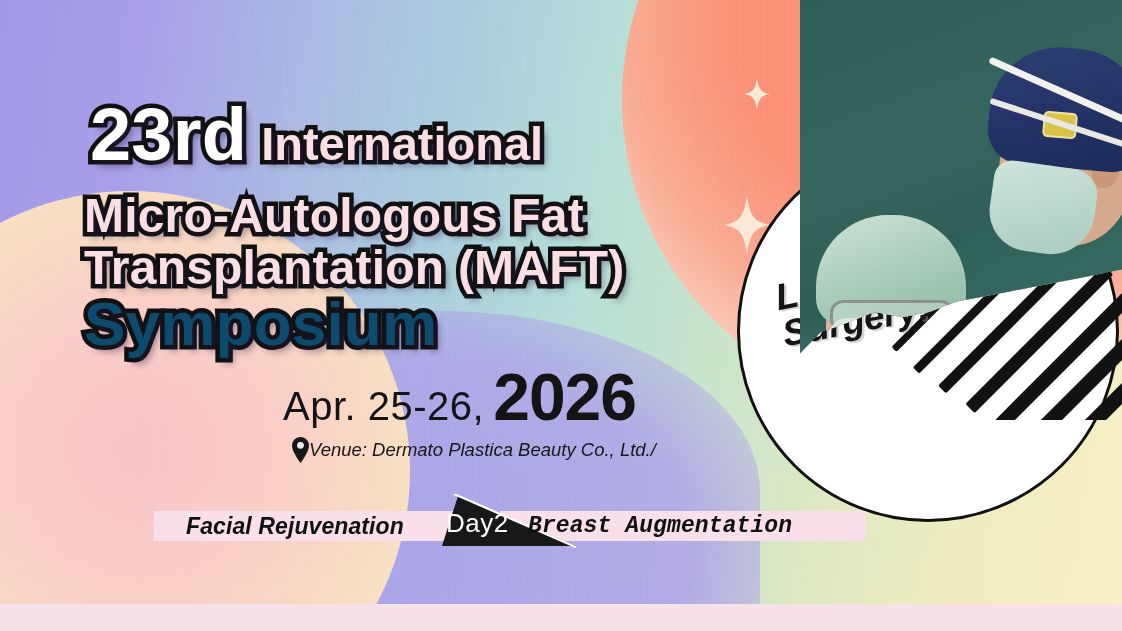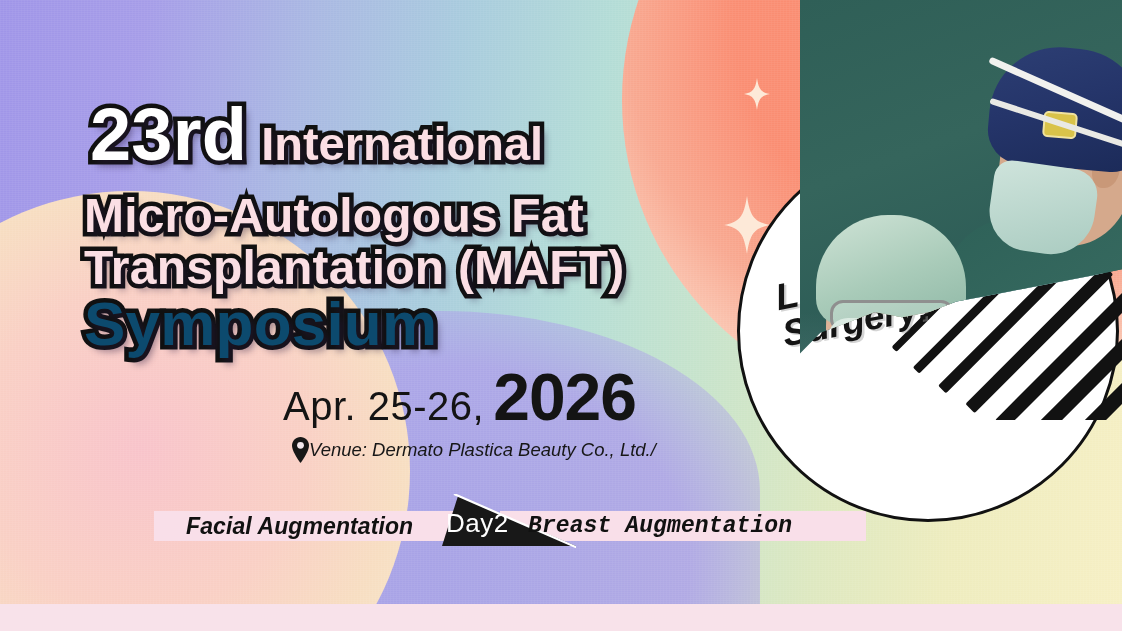--- a/index.html
+++ b/index.html
@@ -371,21 +371,21 @@
       </span>
       <span>
         <span>Venue: Dermato Plastica Beauty Co., Ltd./</span><br>
       </span>
     </div>
 
     <div class="ribbon">
       <div class="ribbon-band band-1"></div>
       <div class="ribbon-band band-2"></div>
 
-      <div class="day-topic topic-1">Facial Augmentation</div>
+      <div class="day-topic topic-1">Facial Rejuvenation</div>
 
       <div class="day-tag day-2">
         <svg viewBox="0 0 148 54" preserveAspectRatio="none">
           <polygon points="30,2 148,52 14,52" fill="#181818"></polygon>
           <line x1="26" y1="0" x2="150" y2="54" stroke="#ffffff" stroke-width="2.2"></line>
         </svg>
         <span class="day-label">Day2</span>
       </div>
       <div class="day-topic topic-2">Breast Augmentation</div>
     </div>

